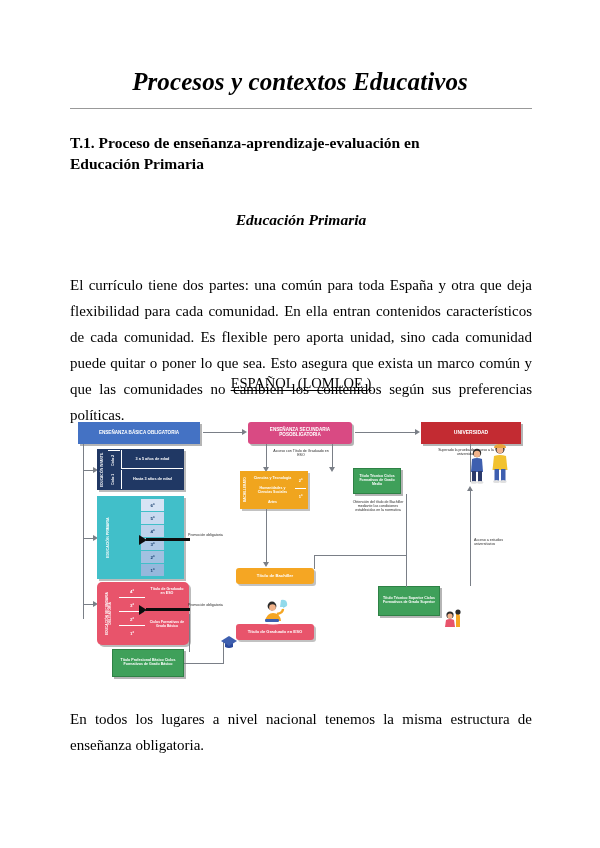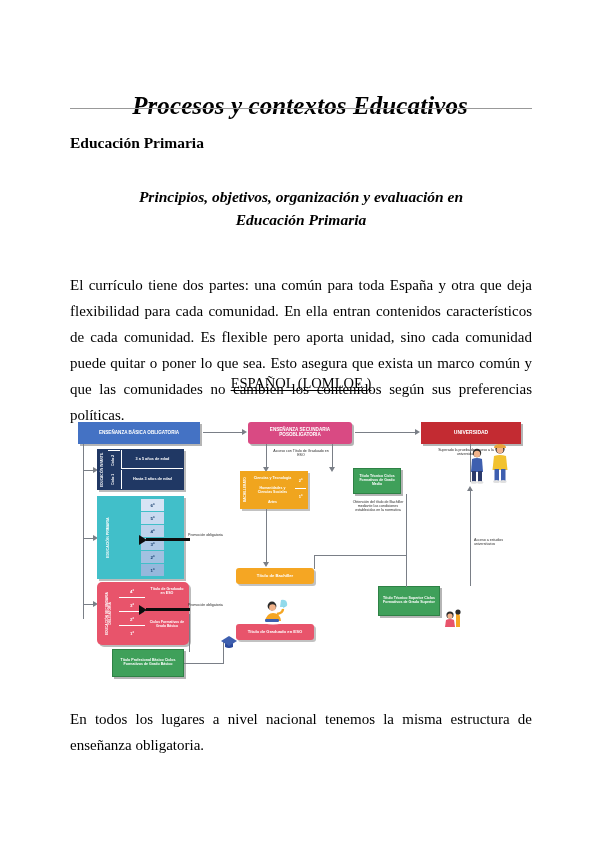--- a/index.html
+++ b/index.html
@@ -25,21 +25,20 @@
   
   .doc-title {
     position: absolute;
     left: 0; top: 68px;
     width: 600px;
     text-align: center;
     font-style: italic;
     font-weight: bold;
     font-size: 25px;
     letter-spacing: 0.1px;
-    margin-top: 24px;
   }
   .title-rule {
     position: absolute;
     left: 70px; top: 108px;
     width: 462px;
     height: 1px;
     background: #999;
   }
   .h1 {
     position: absolute;
@@ -181,25 +180,26 @@
 </style>
 </head>
 <body>
 
 <div class="page">
 
   <div class="doc-title">Procesos y contextos Educativos</div>
   <div class="title-rule"></div>
 
   <div class="h1">
+    <span>T.1. Proceso de enseñanza-aprendizaje-evaluación en</span>
     <span class="lastline">Educación Primaria</span>
   </div>
 
   <div class="h2">
-    <span>Principios, objetivos, organización y evaluación en</span><br>
+    <br>
     <span>Educación Primaria</span>
   </div>
 
   <div class="para" id="chars-body">El currículo tiene dos partes: una común para toda España y otra que deja flexibilidad para cada comunidad. En ella entran contenidos característicos de cada comunidad. Es flexible pero aporta unidad, sino cada comunidad puede quitar o poner lo que sea. Esto asegura que exista un marco común y que las comunidades no cambien los contenidos según sus preferencias políticas.</div>
 
   <div class="bigsec">
     <span class="l2">ESPAÑOL (LOMLOE )</span>
   </div>
 
   <div class="diagram">

